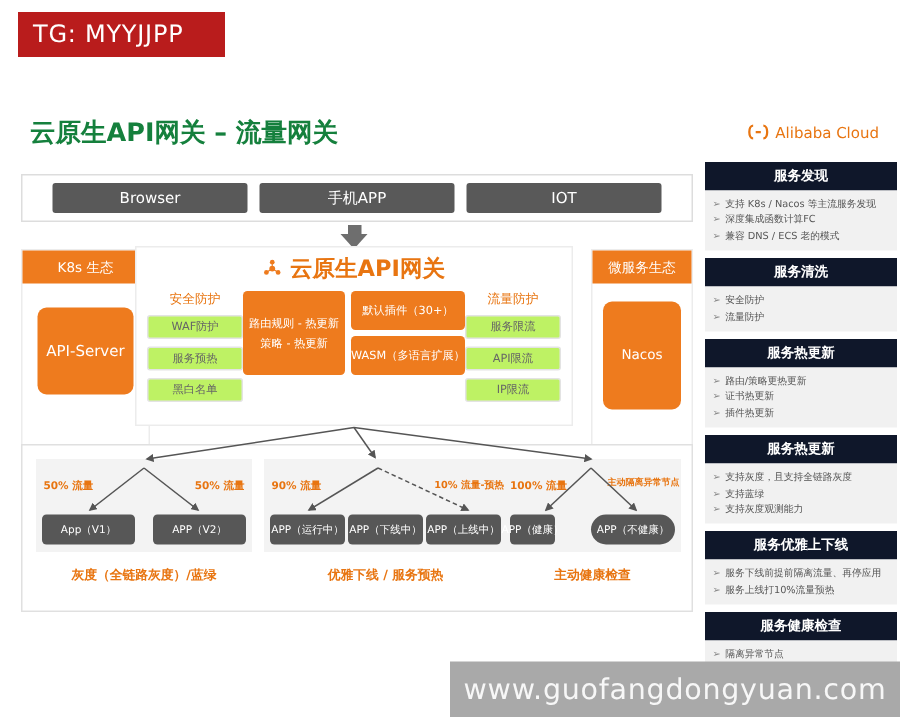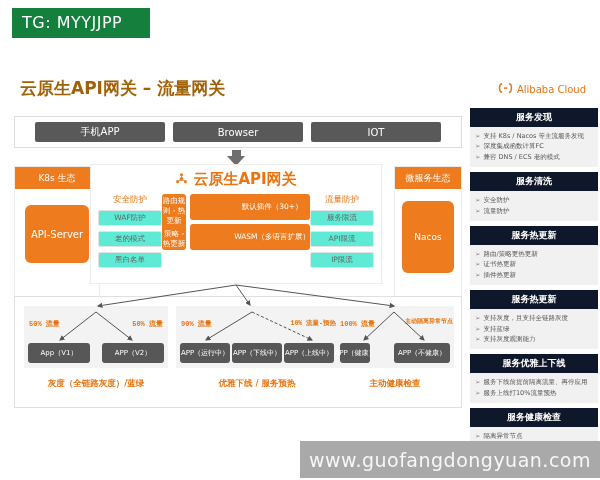--- a/index.html
+++ b/index.html
@@ -1,20 +1,20 @@
 <!DOCTYPE html>
 <html><head>
 <meta charset="utf-8">
 <style>
   * { margin:0; padding:0; box-sizing:border-box; }
   html,body { width:600px; height:480px; background:#fff; font-family:"DejaVu Sans","Liberation Sans",sans-serif; overflow:hidden; }
   .stage { position:relative; width:600px; height:480px; background:#ffffff; }
 
-  .badge { position:absolute; left:12px; top:8px; width:138px; height:30px; background:#15803d; color:#fff; font-size:16px; line-height:30px; padding-left:10px; letter-spacing:0.5px; }
-  .page-title { position:absolute; left:20px; top:77px; font-size:17px; font-weight:bold; color:#a16207; }
+  .badge { position:absolute; left:12px; top:8px; width:138px; height:30px; background:#b91c1c; color:#fff; font-size:16px; line-height:30px; padding-left:10px; letter-spacing:0.5px; }
+  .page-title { position:absolute; left:20px; top:77px; font-size:17px; font-weight:bold; color:#15803d; }
   .logo { position:absolute; right:14px; top:82px; display:flex; align-items:center; gap:3px; color:#e87511; font-size:10px; font-weight:normal; }
 
   .clients-bar { position:absolute; left:14px; top:116px; width:448px; height:32px; border:1px solid #ddd; background:#fff; display:flex; align-items:center; justify-content:space-between; padding:0 20px; }
   .client-btn { width:130px; height:20px; background:#595959; color:#fff; font-size:10px; display:flex; align-items:center; justify-content:center; border-radius:2px; }
 
   .big-arrow-stem { position:absolute; left:232px; top:150px; width:9px; height:6px; background:#6e6e6e; }
   .big-arrow-head { position:absolute; left:227px; top:156px; width:0; height:0; border-left:9px solid transparent; border-right:9px solid transparent; border-top:10px solid #6e6e6e; }
 
   .eco-card { position:absolute; top:166px; height:158px; background:#fff; border:1px solid #ececec; }
   .eco-card.left { left:14px; width:86px; }
@@ -24,29 +24,29 @@
   .eco-card.left .eco-node { width:64px; height:58px; }
   .eco-card.right .eco-node { width:52px; height:72px; margin-top:12px; font-size:9px; }
 
   .gw-card { position:absolute; left:90px; top:164px; width:292px; height:120px; background:#fff; border:1px solid #ececec; }
   .gw-header { display:flex; align-items:center; justify-content:center; gap:5px; padding-top:5px; }
   .gw-title { color:#e87511; font-size:15px; font-weight:bold; }
   .gw-cols { display:flex; justify-content:space-between; padding:5px 7px 0; }
   .gw-col-title { color:#e87511; font-size:8.5px; text-align:center; margin-bottom:4px; white-space:nowrap; }
   .gw-col.side { width:66px; }
   .gw-col.mid { width:148px; }
-  .gw-item { height:16px; border:1px solid #e3e3e3; background:#5eead4; color:#666; font-size:7.5px; display:flex; align-items:center; justify-content:center; margin-bottom:5px; border-radius:2px; }
+  .gw-item { height:16px; border:1px solid #e3e3e3; background:#bef264; color:#666; font-size:7.5px; display:flex; align-items:center; justify-content:center; margin-bottom:5px; border-radius:2px; }
   .gw-mid-row { display:flex; gap:4px; }
   .gw-main-box { width:68px; height:56px; background:#ee7b1e; border-radius:3px; color:#fff; font-size:7.5px; display:flex; flex-direction:column; align-items:center; justify-content:center; gap:3px; text-align:center; }
   .gw-side-stack { display:flex; flex-direction:column; gap:4px; flex:1; }
-  .gw-side-box { height:26px; background:#ee7b1e; border-radius:3px; color:#fff; font-size:7.5px; display:flex; align-items:center; justify-content:center; white-space:nowrap;padding-left:44px; }
+  .gw-side-box { height:26px; background:#ee7b1e; border-radius:3px; color:#fff; font-size:7.5px; display:flex; align-items:center; justify-content:center; white-space:nowrap; }
 
   .bottom-box { position:absolute; left:14px; top:296px; width:448px; height:112px; border:1px solid #e0e0e0; background:#fff; }
   .flow-panel { position:absolute; top:306px; height:62px; background:#f3f3f3; }
-  .pct { position:absolute; top:13px; color:#e87511; font-size:7px; font-weight:bold; white-space:nowrap;font-family:Liberation Mono, monospace; }
+  .pct { position:absolute; top:13px; color:#e87511; font-size:7px; font-weight:bold; white-space:nowrap; }
   .apps { position:absolute; left:4px; right:4px; bottom:5px; display:flex; justify-content:space-between; }
   .app-node { height:20px; background:#575757; color:#fff; font-size:7px; display:flex; align-items:center; justify-content:center; border-radius:3px; white-space:nowrap; padding:0 3px; }
   .flow-caption { position:absolute; top:378px; color:#e87511; font-size:8.5px; font-weight:bold; text-align:center; white-space:nowrap; }
 
   .sidebar { position:absolute; left:470px; top:108px; width:128px; }
   .sb-section { margin-bottom:5px; }
   .sb-header { background:#0f172a; color:#fff; font-size:9px; font-weight:bold; text-align:center; padding:3px 0; }
   .sb-body { background:#f1f1f1; padding:4px 5px 5px; }
   .sb-item { display:flex; gap:3px; font-size:6.5px; color:#555; line-height:1.6; }
   .sb-bullet { color:#888; font-size:6.5px; }
@@ -69,22 +69,22 @@
       <svg viewBox="0 0 20 14" width="17" height="12">
         <path d="M6 2 C2 2 2 12 6 12" stroke="#e87511" stroke-width="1.8" fill="none"></path>
         <path d="M14 2 C18 2 18 12 14 12" stroke="#e87511" stroke-width="1.8" fill="none"></path>
         <rect x="8" y="6.2" width="4" height="1.8" fill="#e87511"></rect>
       </svg>
     </span>
     <span>Alibaba Cloud</span>
   </div>
 
   <div class="clients-bar">
+    <div class="client-btn">Browser</div>
     <div class="client-btn">手机APP</div>
-    <div class="client-btn">Browser</div>
     <div class="client-btn">IOT</div>
   </div>
 
   <div class="big-arrow-stem"></div>
   <div class="big-arrow-head"></div>
 
   <div class="eco-card left">
     <div class="eco-header">K8s 生态</div>
     <div class="eco-node">API-Server</div>
   </div>
@@ -104,21 +104,21 @@
           <circle cx="7" cy="7.6" r="2.1" fill="#ee7b1e"></circle>
           <path d="M7 3 L7 7.6 M2.8 10.4 L7 7.6 M11.2 10.4 L7 7.6" stroke="#ee7b1e" stroke-width="0.8"></path>
         </svg>
       </span>
       <span class="gw-title">云原生API网关</span>
     </div>
     <div class="gw-cols">
       <div class="gw-col side">
         <div class="gw-col-title">安全防护</div>
         <div class="gw-item">WAF防护</div>
-        <div class="gw-item">老的模式</div>
+        <div class="gw-item">服务预热</div>
         <div class="gw-item">黑白名单</div>
       </div>
       <div class="gw-col mid">
         <div class="gw-mid-row">
           <div class="gw-main-box">
             <span>路由规则 - 热更新</span>
             <span>策略 - 热更新</span>
           </div>
           <div class="gw-side-stack">
             <div class="gw-side-box">默认插件（30+）</div>
@@ -154,21 +154,21 @@
       <div class="app-node" style="width:50px;">APP（下线中）</div>
       <div class="app-node" style="width:50px;">APP（上线中）</div>
     </div>
   </div>
 
   <div class="flow-panel" style="left:336px; width:118px;">
     <span class="pct" style="left:4px;">100% 流量</span>
     <span class="pct" style="right:1px; font-size:6px; top:11px;">主动隔离异常节点</span>
     <div class="apps">
       <div class="app-node" style="width:30px;">APP（健康）</div>
-      <div class="app-node" style="width:56px;">APP（不健康）</div>
+      <div class="app-node" style="width:56px;border-radius:10px;">APP（不健康）</div>
     </div>
   </div>
 
   <div class="flow-caption" style="left:24px; width:144px;">灰度（全链路灰度）/蓝绿</div>
   <div class="flow-caption" style="left:176px; width:162px;">优雅下线 / 服务预热</div>
   <div class="flow-caption" style="left:336px; width:118px;">主动健康检查</div>
 
   <div class="sidebar">
     <div class="sb-section">
       <div class="sb-header">服务发现</div>

